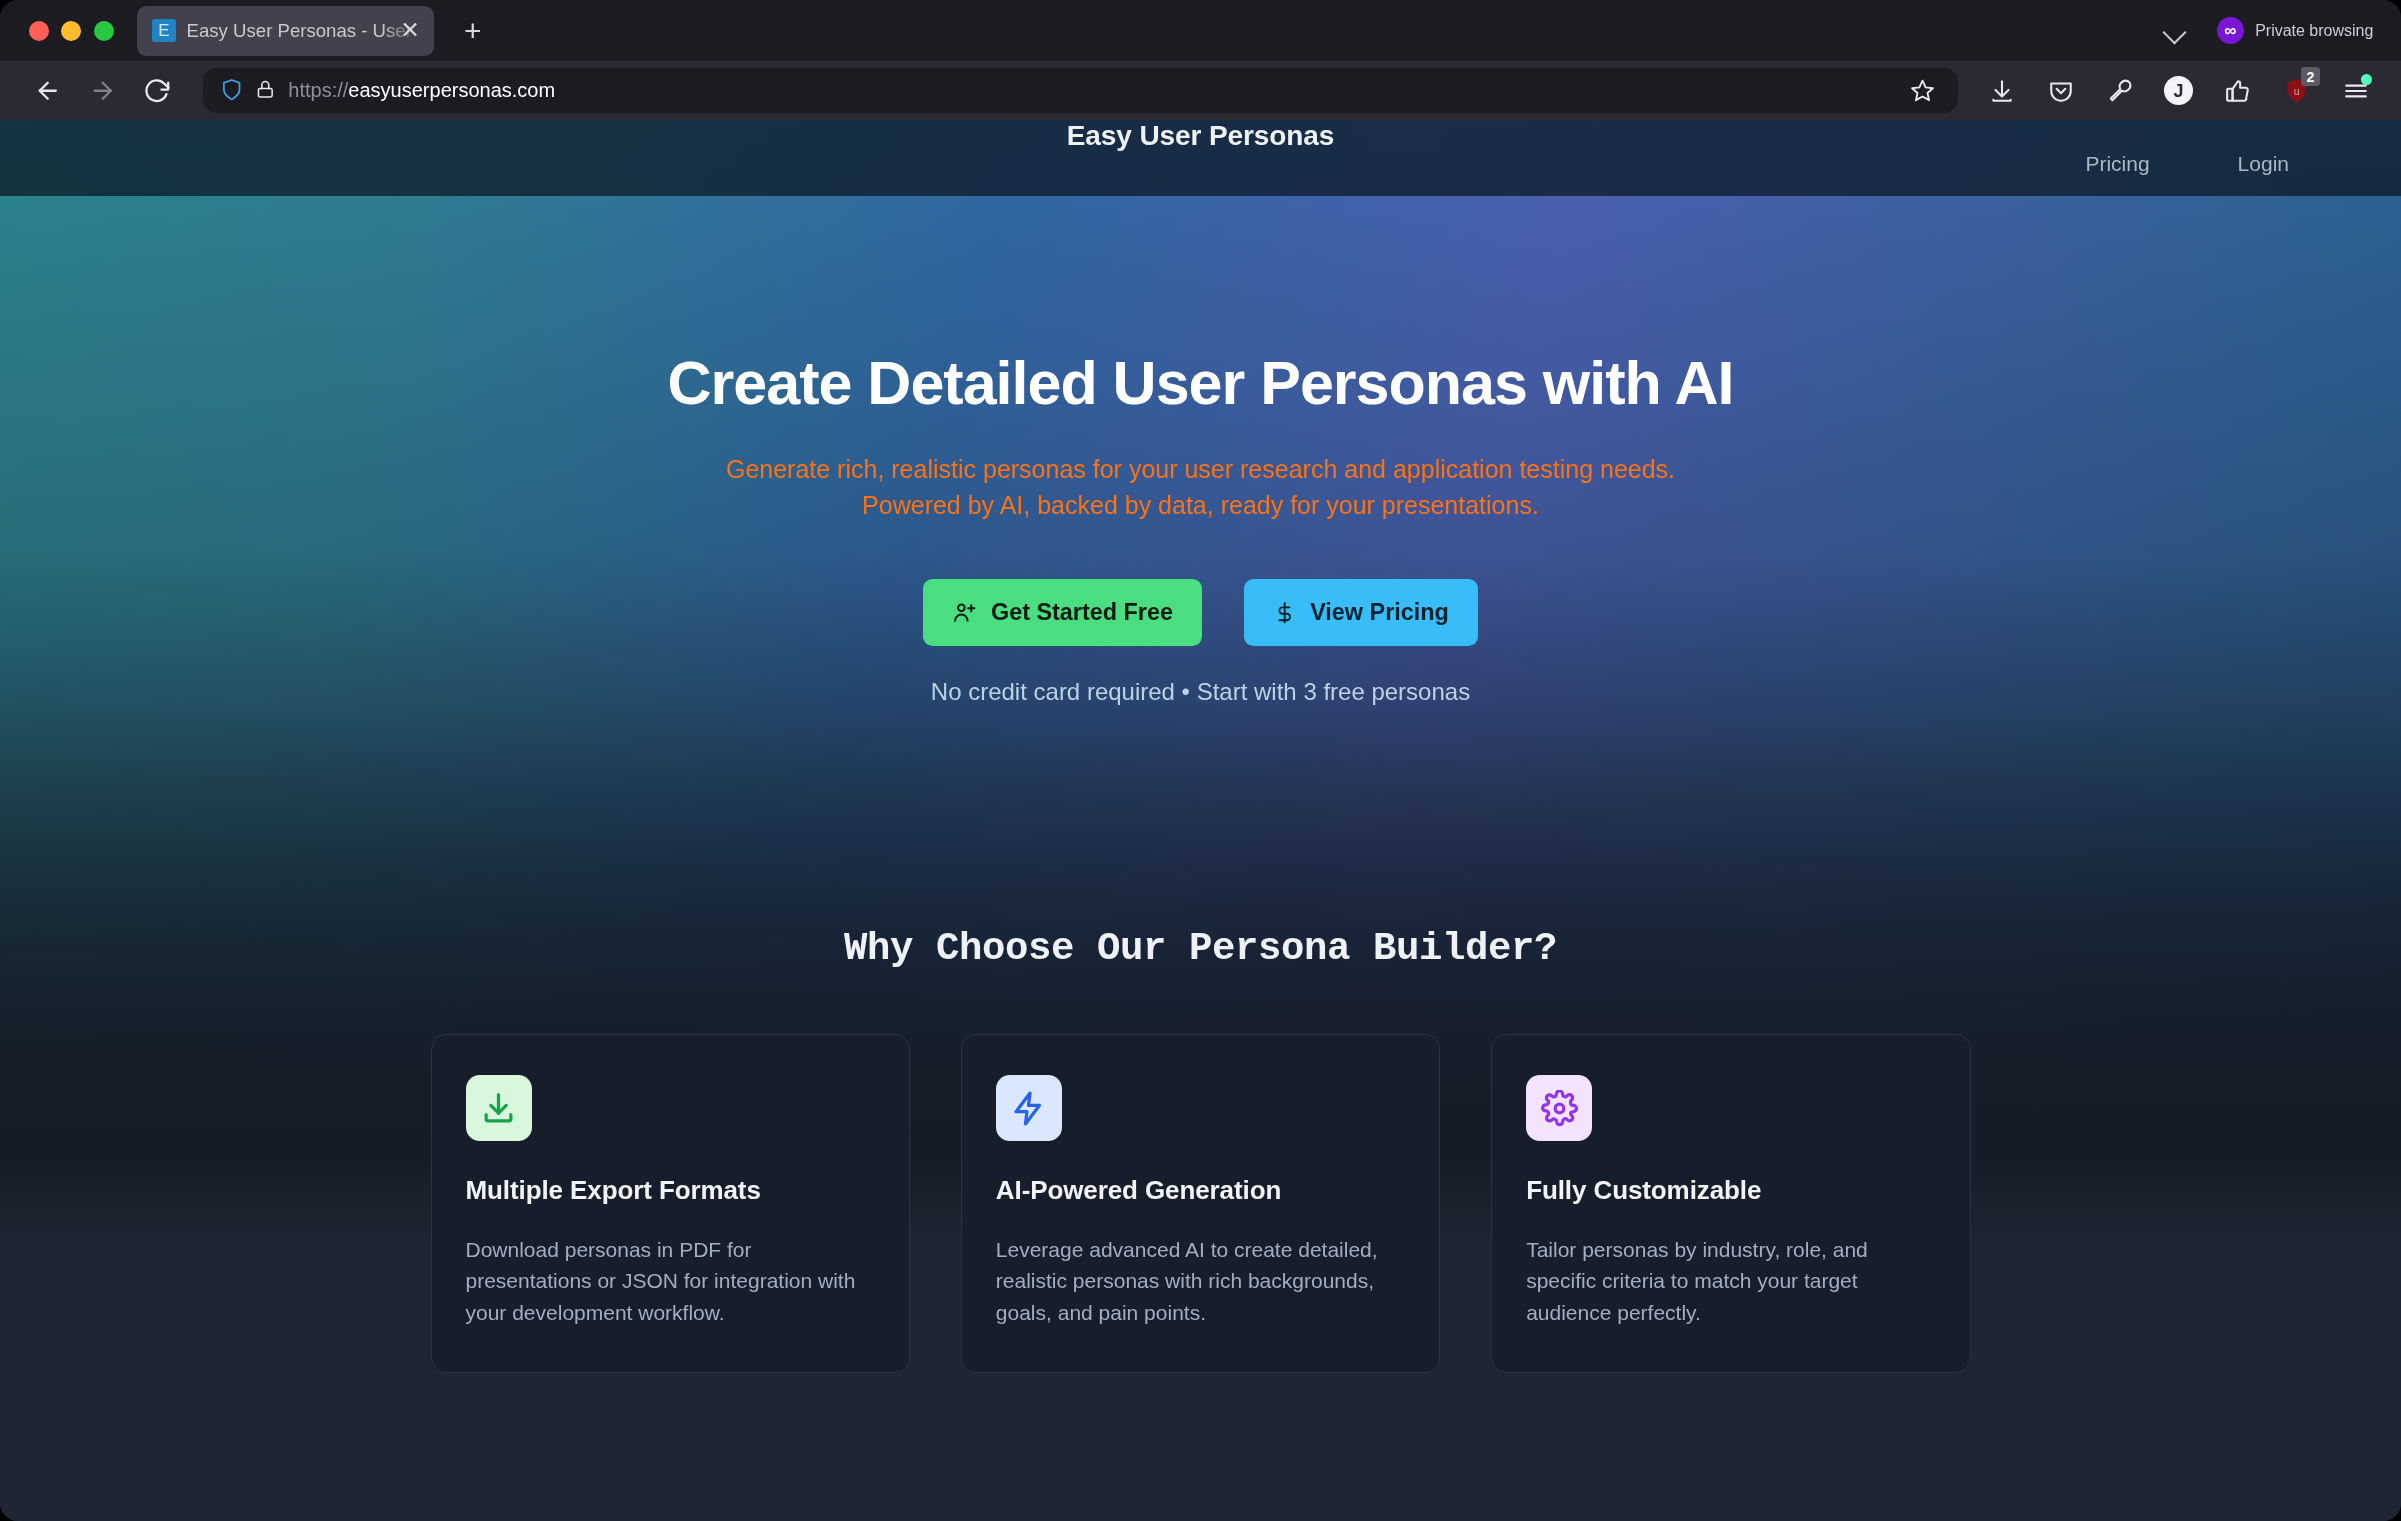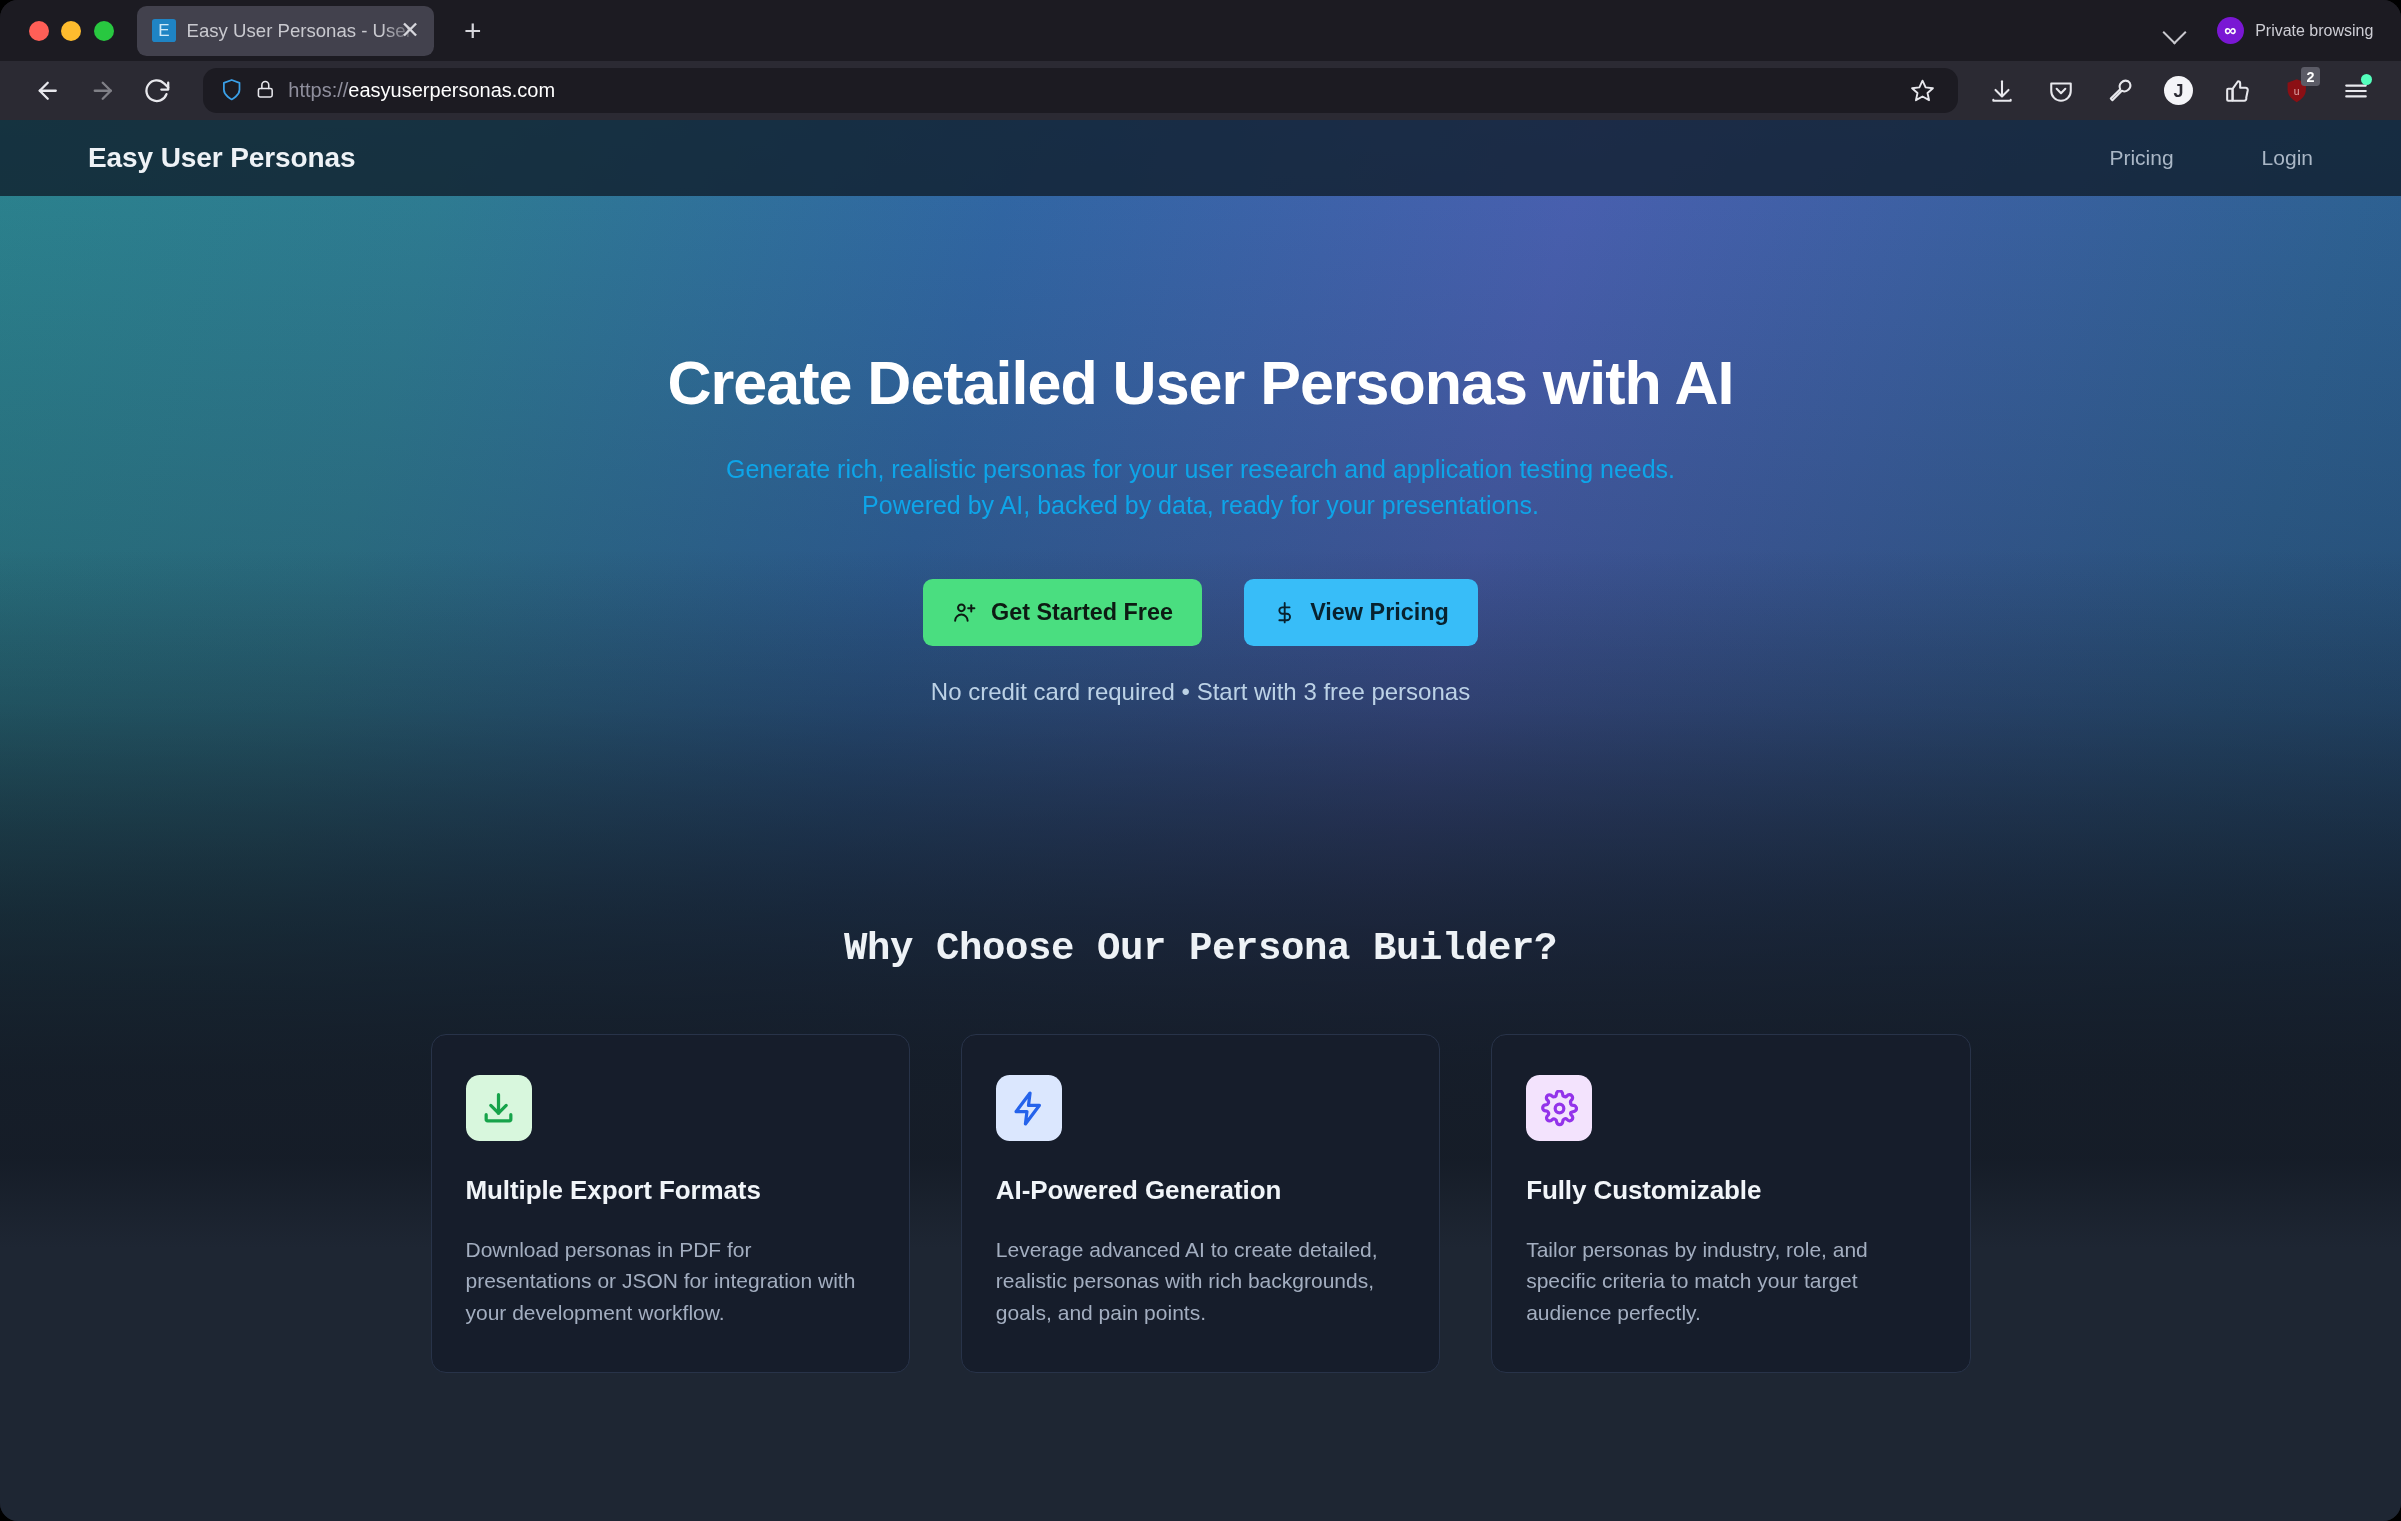--- a/index.html
+++ b/index.html
@@ -239,22 +239,23 @@
     background: linear-gradient(to bottom, rgba(12,18,26,0) 0%, rgba(12,18,26,0) 38%, rgba(16,23,33,0.55) 70%, rgba(21,28,39,0.96) 92%, #1e2633 100%);
   }
 
   
   .site-header {
     position: relative;
     z-index: 5;
     height: 76px;
     display: flex;
     align-items: center;
-    padding: 0 88px;
+    padding: 0 112px;
     background: rgba(16,30,44,0.80);
+    flex-direction: column;
   }
   .brand {
     font-size: 28px;
     font-weight: bold;
     color: #eef2f6;
     letter-spacing: -0.1px;
   }
   .site-nav {
     margin-left: auto;
     display: flex;
@@ -277,21 +278,21 @@
   .hero h1 {
     font-size: 61px;
     font-weight: bold;
     color: #ffffff;
     letter-spacing: -1px;
     line-height: 1.05;
   }
   .hero-sub {
     margin-top: 36px;
     font-size: 25px;
-    color: #0ea5e9;
+    color: #f97316;
     line-height: 1.44;
     font-weight: 400;
   }
   .cta-row {
     margin-top: 56px;
     display: flex;
     justify-content: center;
     gap: 42px;
   }
   .btn {

